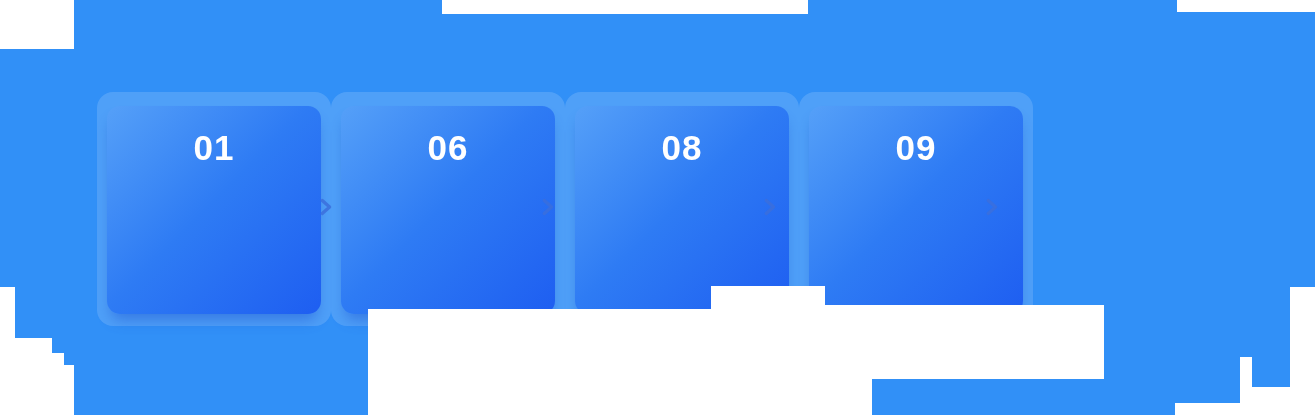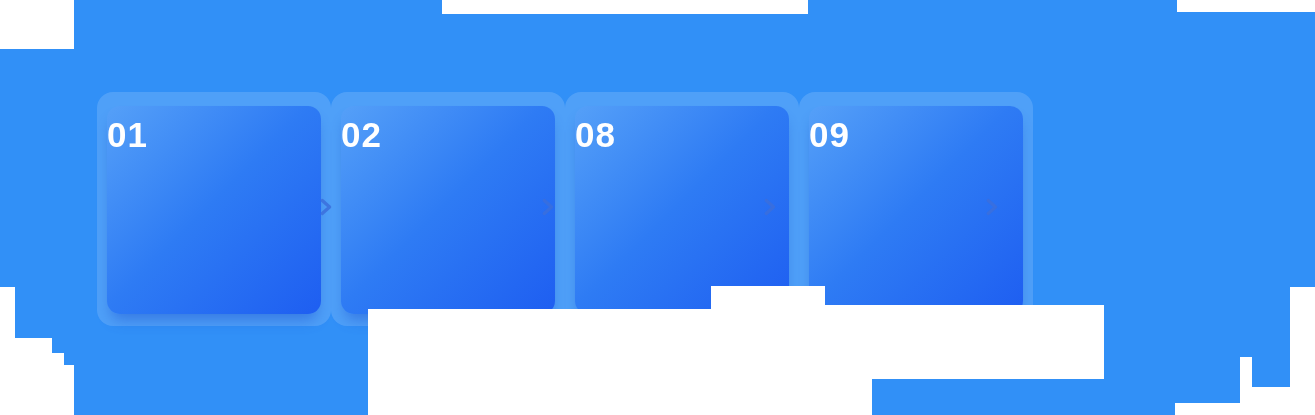--- a/index.html
+++ b/index.html
@@ -39,24 +39,24 @@
     flex: 0 0 auto;
   }
 
   .card-inner {
     width: 214px;
     height: 208px;
     border-radius: 13px;
     background: linear-gradient(135deg, #55a0f8 0%, #2e7bf4 48%, #1e5ef1 100%);
     box-shadow: 0 10px 14px -4px rgba(24, 75, 205, 0.45);
     display: flex;
-    justify-content: flex-start;
+    justify-content: center;
     align-items: flex-start;
     box-sizing: border-box;
-    padding-top: 11px;
+    padding-top: 24px;
   }
 
   .card-number {
     color: #ffffff;
     font-size: 35px;
     font-weight: 700;
     letter-spacing: 1px;
     line-height: 1;
     user-select: none;
   }
@@ -98,21 +98,21 @@
           <path d="M9 5l8 7-8 7" fill="none" stroke="#3b6edc" stroke-width="3.6" stroke-linecap="round" stroke-linejoin="round" opacity="0.85"></path>
         </svg>
       </div>
       <div class="chevron" style="left: 450px;">
         <svg width="22" height="22" viewBox="0 0 24 24">
           <path d="M9 5l8 7-8 7" fill="none" stroke="#3b6edc" stroke-width="3.6" stroke-linecap="round" stroke-linejoin="round" opacity="0.85"></path>
         </svg>
       </div>
       <div class="card-outer">
         <div class="card-inner">
-          <span class="card-number">02</span>
+          <span class="card-number">06</span>
         </div>
       </div>
       <div class="chevron" style="left: 672px;">
         <svg width="22" height="22" viewBox="0 0 24 24">
           <path d="M9 5l8 7-8 7" fill="none" stroke="#3b6edc" stroke-width="3.6" stroke-linecap="round" stroke-linejoin="round" opacity="0.85"></path>
         </svg>
       </div>
       <div class="card-outer">
         <div class="card-inner">
           <span class="card-number">08</span>

